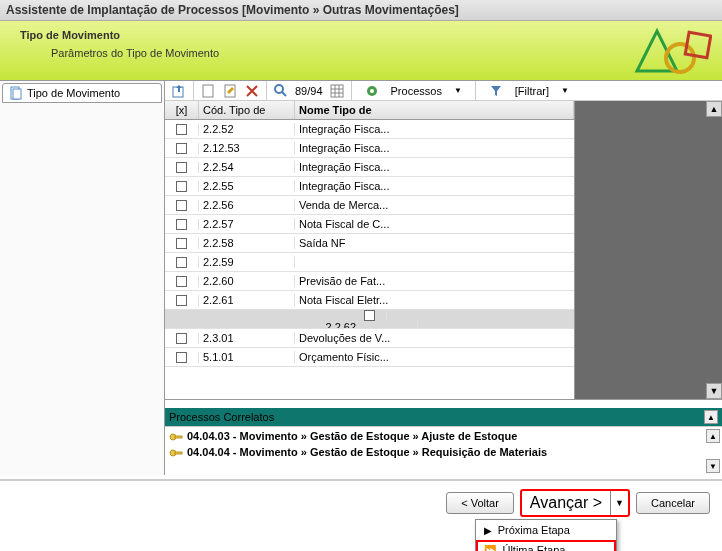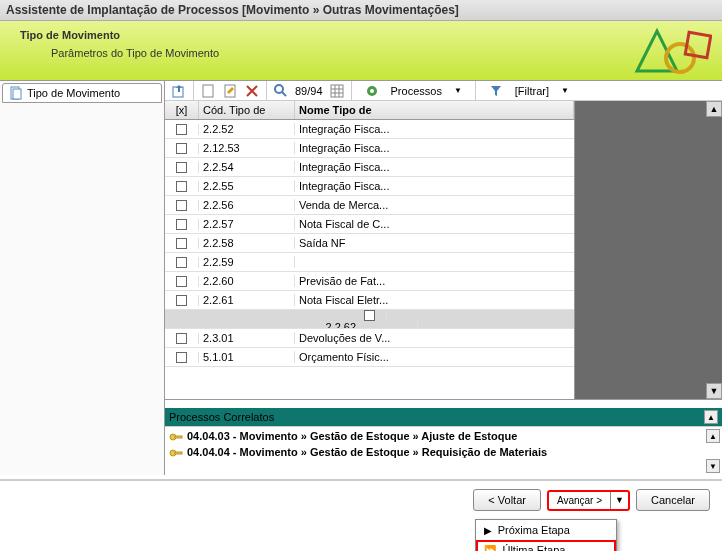--- a/index.html
+++ b/index.html
@@ -35,21 +35,21 @@
   .scroll-up, .scroll-down { position:absolute; right:0; width:16px; height:16px; background:#ddd; border:1px solid #999; display:flex;align-items:center;justify-content:center; font-size:9px;}
   .scroll-up { top:0;} .scroll-down { bottom:0;}
   .correlatos-header { display:flex; justify-content:space-between; align-items:center; padding:2px 4px; background:#0f766e; border-bottom:1px solid #ccc; font-size:11px;margin-top:8px;}
   .correlatos-body { height: 48px; overflow: hidden; padding: 2px 4px; position:relative;}
   .corr-item { display:flex; gap:4px; padding:1px 0; font-size:11px; font-weight:bold;}
   .key-icon { width:14px; height:14px; }
   .footer-line { border-top: 2px solid #ccc; margin-top:4px;}
   .footer-btns { display:flex; justify-content:flex-end; gap:6px; padding:8px 12px; align-items:center; position: relative;}
   .btn { padding: 3px 14px; border:1px solid #888; background: linear-gradient(to bottom,#fff,#e5e5e5); border-radius:3px; cursor:pointer; font-size:11px; height:22px; display:flex; align-items:center;}
   .btn-split { display:flex; border:2px solid red; border-radius:3px;}
-  .btn-main { padding: 3px 8px; border-right:1px solid #888; font-size:10px; display:flex; align-items:center;}
+  .btn-main { padding: 3px 8px; border-right:1px solid #888; font-size:16px; display:flex; align-items:center;}
   .btn-drop { padding: 3px 4px; font-size:9px; display:flex; align-items:center;}
   .dropdown { position:absolute; top: 38px; right: 105px; width: 142px; background:#fff; border:1px solid #888; box-shadow: 2px 2px 4px rgba(0,0,0,0.3); z-index:10;}
   .dd-item { display:flex; align-items:center; gap:6px; padding:4px 8px; font-size:11px;}
   .dd-item.highlight { border:2px solid red; padding: 2px 6px;}
   .dd-arrow { font-size:10px;}
   .scroll-btn { width:14px; height:14px; border:1px solid #999; background:#eee; display:flex; align-items:center; justify-content:center; font-size:8px; cursor:pointer;}
 </style>
 </head>
 <body>
 

